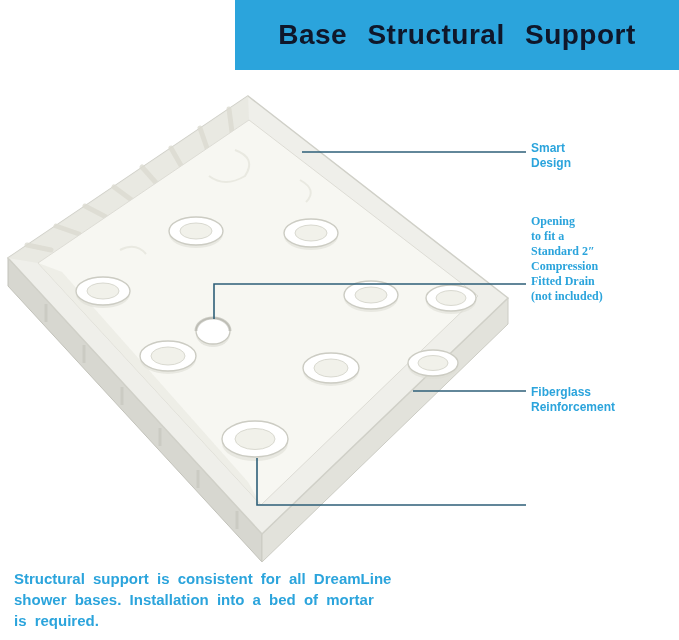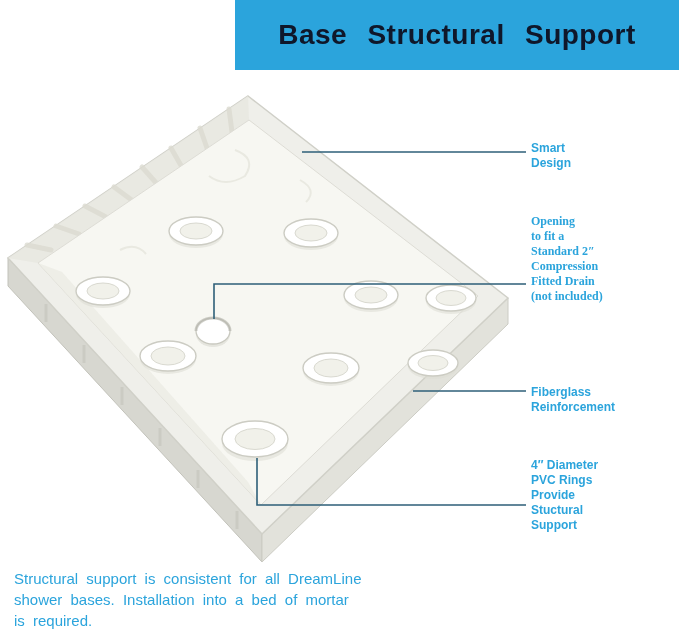--- a/index.html
+++ b/index.html
@@ -27,21 +27,21 @@
     font-weight: bold; font-size: 12px; line-height: 1.25;
     white-space: pre-line;
   }
   .c1 { top: 141px; }
   .c2 { top: 214px; font-family: Liberation Serif, serif; }
   .c3 { top: 377px; margin-top: 8px; }
   .c4 { top: 458px; }
   .footer {
     position: absolute; left: 14px; top: 568px; width: 470px;
     color: var(--accent-blue, #2ba4dc);
-    font-weight: normal; font-size: 15px; line-height: 1.4;
+    font-weight: bold; font-size: 15px; line-height: 1.4;
     white-space: pre-line; word-spacing: 4px;
   }
 </style>
 <title>Base Structural Support</title></head>
 <body>
 
 <div class="canvas">
 
   <div class="banner">
     <span class="banner-title">Base Structural Support</span>
@@ -148,22 +148,17 @@
   <div class="callout c1">Smart
 Design</div>
   <div class="callout c2">Opening
 to fit a
 Standard 2″
 Compression
 Fitted Drain
 (not included)</div>
   <div class="callout c3">Fiberglass
 Reinforcement</div>
-  <div class="callout c4">4″ Diameter
-PVC Rings
-Provide
-Stuctural
-Support</div>
 
   <div class="footer">Structural support is consistent for all DreamLine
 shower bases. Installation into a bed of mortar
 is required.</div>
 </div>
 
 </body></html>

